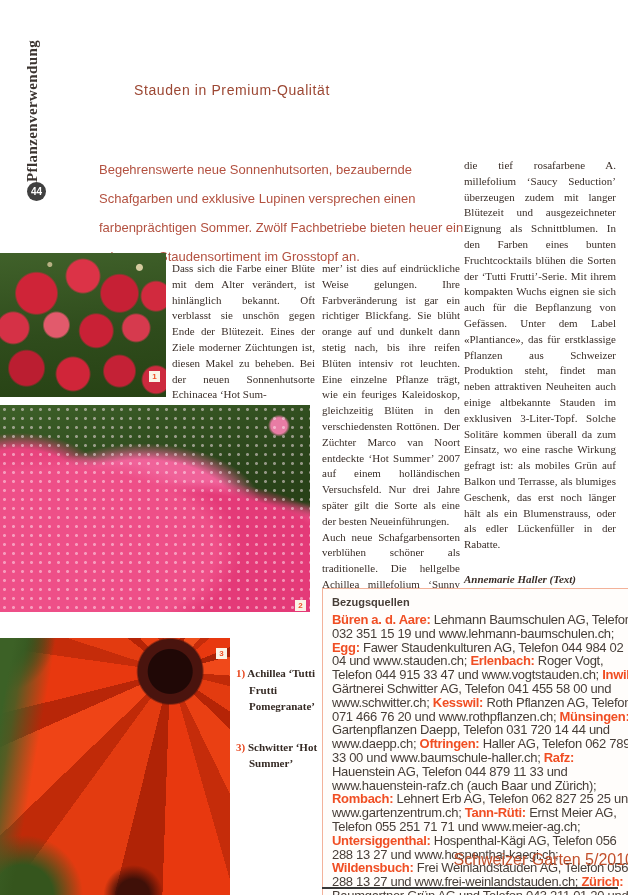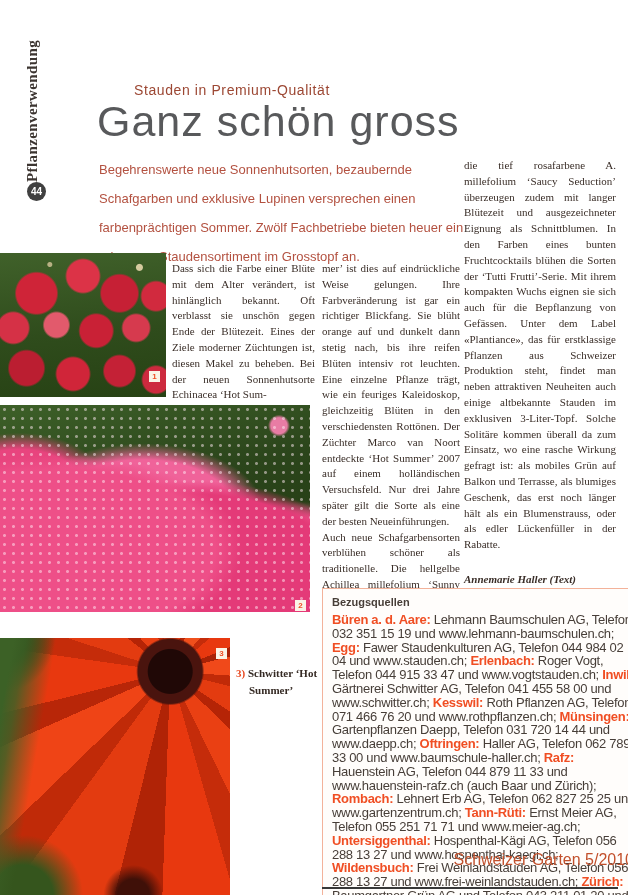--- a/index.html
+++ b/index.html
@@ -95,21 +95,20 @@
 </style>
 </head>
 <body>
 
 <div class="page">
 
   <div class="side-label">Pflanzenverwendung</div>
   <div class="page-badge">44</div>
 
   <div class="kicker">Stauden in Premium-Qualität</div>
-  <div class="headline">Ganz schön gross</div>
   <div class="intro">Begehrenswerte neue Sonnenhutsorten, bezaubernde Schafgarben und exklusive Lupinen versprechen einen farbenprächtigen Sommer. Zwölf Fachbetriebe bieten heuer ein erlesenes Staudensortiment im Grosstopf an.</div>
 
   <div class="photo img1"></div>
   <div class="photo img2"></div>
   <div class="photo img3"></div>
 
   <div class="fig-marker m1">1</div>
   <div class="fig-marker m2">2</div>
   <div class="fig-marker m3">3</div>
 
@@ -125,20 +124,21 @@
   <div class="bodycol col3">
     <p>die tief rosafarbene A. millefolium ‘Saucy Seduction’ überzeugen zudem mit langer Blütezeit und ausgezeichneter Eignung als Schnittblumen. In den Farben eines bunten Fruchtcocktails blühen die Sorten der ‘Tutti Frutti’-Serie. Mit ihrem kompakten Wuchs eignen sie sich auch für die Bepflanzung von Gefässen. Unter dem Label «Plantiance», das für erstklassige Pflanzen aus Schweizer Produktion steht, findet man neben attraktiven Neuheiten auch einige altbekannte Stauden im exklusiven 3-Liter-Topf. Solche Solitäre kommen überall da zum Einsatz, wo eine rasche Wirkung gefragt ist: als mobiles Grün auf Balkon und Terrasse, als blumiges Geschenk, das erst noch länger hält als ein Blumenstrauss, oder als edler Lückenfüller in der Rabatte.</p>
     <div class="byline">
       <div>Annemarie Haller (Text)</div>
       <div>Green Pflanzenhandel (Bilder)</div>
     </div>
   </div>
 
   <div class="captions">
 
+      <p class="caption"><span class="cap-num">1)</span> <span>Achillea ‘Tutti Frutti Pomegranate’</span></p>
 
 
       <p class="caption"><span class="cap-num">3)</span> <span>Schwitter ‘Hot Summer’</span></p>
     </div>
 
   <div class="sources">
     <p class="src-title">Bezugsquellen</p>
     <p class="src-body"><span class="src-place">Büren a. d. Aare:</span><span> Lehmann Baumschulen AG, Telefon 032 351 15 19 und www.lehmann-baumschulen.ch; </span><span class="src-place">Egg:</span><span> Fawer Staudenkulturen AG, Telefon 044 984 02 04 und www.stauden.ch; </span><span class="src-place">Erlenbach:</span><span> Roger Vogt, Telefon 044 915 33 47 und www.vogtstauden.ch; </span><span class="src-place">Inwil:</span><span> Gärtnerei Schwitter AG, Telefon 041 455 58 00 und www.schwitter.ch; </span><span class="src-place">Kesswil:</span><span> Roth Pflanzen AG, Telefon 071 466 76 20 und www.rothpflanzen.ch; </span><span class="src-place">Münsingen:</span><span> Gartenpflanzen Daepp, Telefon 031 720 14 44 und www.daepp.ch; </span><span class="src-place">Oftringen:</span><span> Haller AG, Telefon 062 789 33 00 und www.baumschule-haller.ch; </span><span class="src-place">Rafz:</span><span> Hauenstein AG, Telefon 044 879 11 33 und www.hauenstein-rafz.ch (auch Baar und Zürich); </span><span class="src-place">Rombach:</span><span> Lehnert Erb AG, Telefon 062 827 25 25 und www.gartenzentrum.ch; </span><span class="src-place">Tann-Rüti:</span><span> Ernst Meier AG, Telefon 055 251 71 71 und www.meier-ag.ch; </span><span class="src-place">Untersiggenthal:</span><span> Hospenthal-Kägi AG, Telefon 056 288 13 27 und www.hospenthal-kaegi.ch; </span><span class="src-place">Wildensbuch:</span><span> Frei Weinlandstauden AG, Telefon 056 288 13 27 und www.frei-weinlandstauden.ch; </span><span class="src-place">Zürich:</span><span> Baumgartner Grün AG und Telefon 043 211 01 20 und www.baumgartner-gartenbau.ch</span></p>
     <p class="src-infos"><span class="src-place">Infos:</span><span> www.rotersonnenhut.ch, www.schafgarben.ch und www.lupinen.ch</span></p>
   </div>

